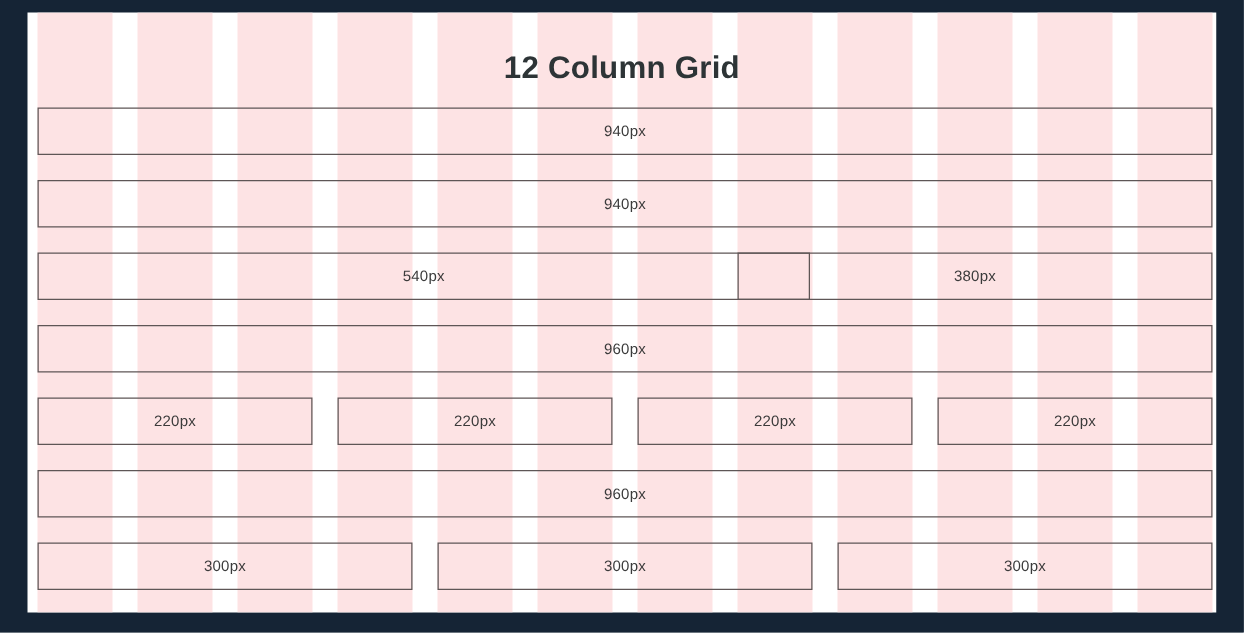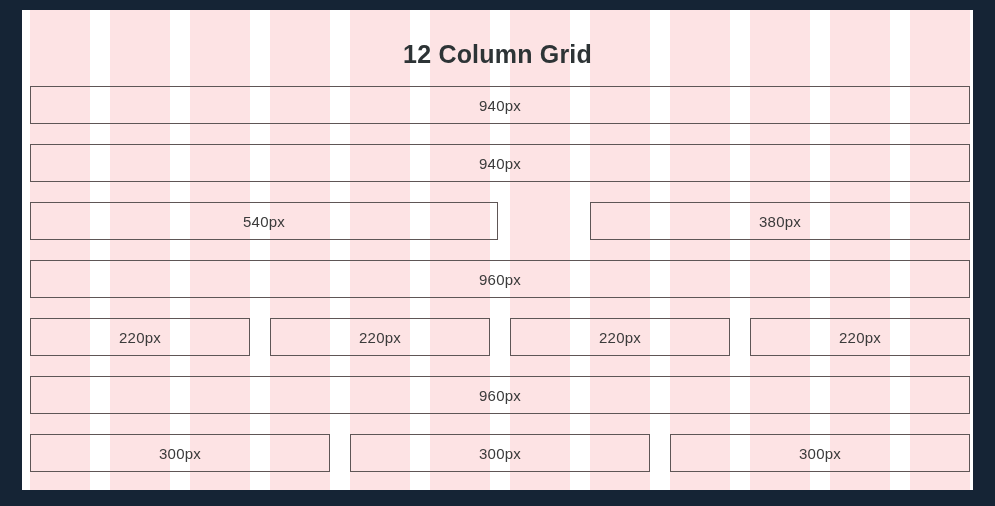--- a/index.html
+++ b/index.html
@@ -73,21 +73,21 @@
     position: absolute;
     height: 38px;
     border: 1px solid #5e5656;
     background: transparent;
     display: flex;
     align-items: center;
     justify-content: center;
   }
 
   .bar-label {
-    font-size: 15px;
+    font-size: 12px;
     color: #3b3b3b;
     font-family: "Liberation Sans", sans-serif;
     letter-spacing: 0.2px;
     line-height: 1;
   }
 </style>
 </head>
 <body>
 
 <div id="page">
@@ -109,21 +109,21 @@
       </div>
 
     <div id="content">
       <div id="page-title">12 Column Grid</div>
     <div class="bar" style="left: 8px; top: 76px; width: 940px; border-color: rgb(94, 86, 86);">
           <span class="bar-label" style="color: rgb(59, 59, 59);">940px</span>
         </div>
         <div class="bar" style="left: 8px; top: 134px; width: 940px; border-color: rgb(94, 86, 86);">
           <span class="bar-label" style="color: rgb(59, 59, 59);">940px</span>
         </div>
-        <div class="bar" style="left: 8px; top: 192px; width: 468px; border-color: rgb(94, 86, 86);">
+        <div class="bar" style="left: 8px; top: 192px; width: 618px; border-color: rgb(94, 86, 86);">
           <span class="bar-label" style="color: rgb(59, 59, 59);">540px</span>
         </div>
         <div class="bar" style="left: 568px; top: 192px; width: 380px; border-color: rgb(94, 86, 86); justify-content: center;">
           <span class="bar-label" style="color: rgb(59, 59, 59);">380px</span>
         </div>
         <div class="bar" style="left: 8px; top: 250px; width: 940px; border-color: rgb(94, 86, 86);">
           <span class="bar-label" style="color: rgb(59, 59, 59);">960px</span>
         </div>
         <div class="bar" style="left: 8px; top: 308px; width: 220px; border-color: rgb(94, 86, 86);">
           <span class="bar-label" style="color: rgb(59, 59, 59);">220px</span>

